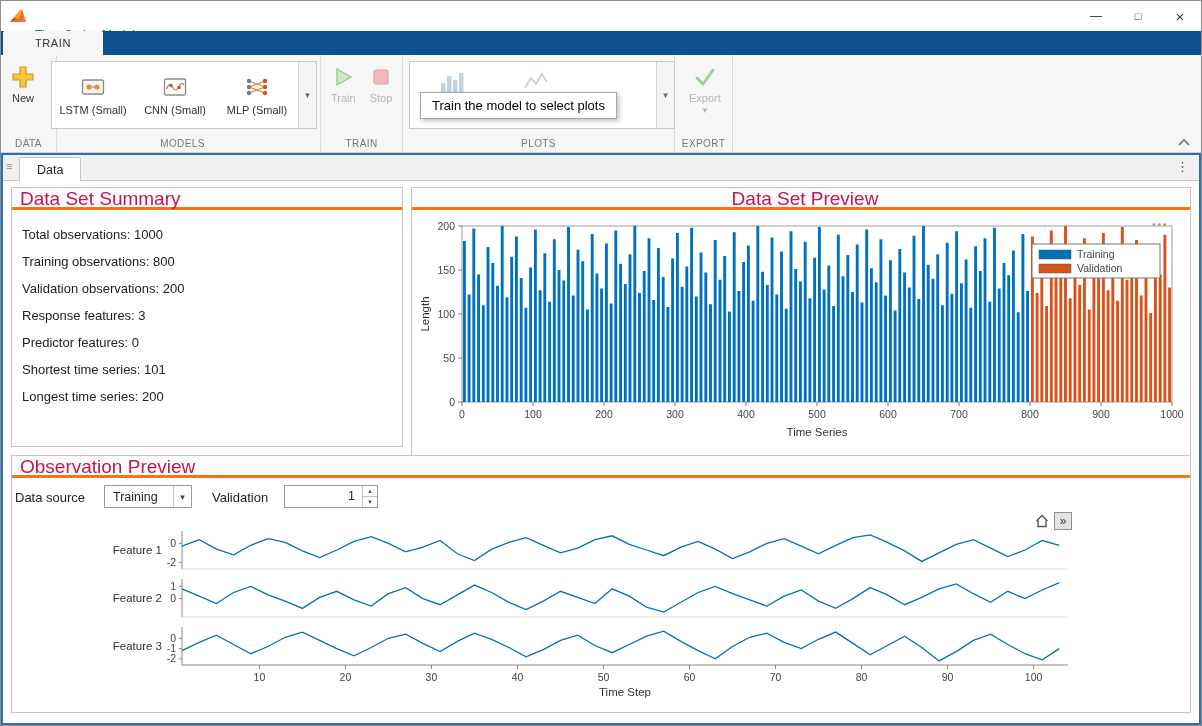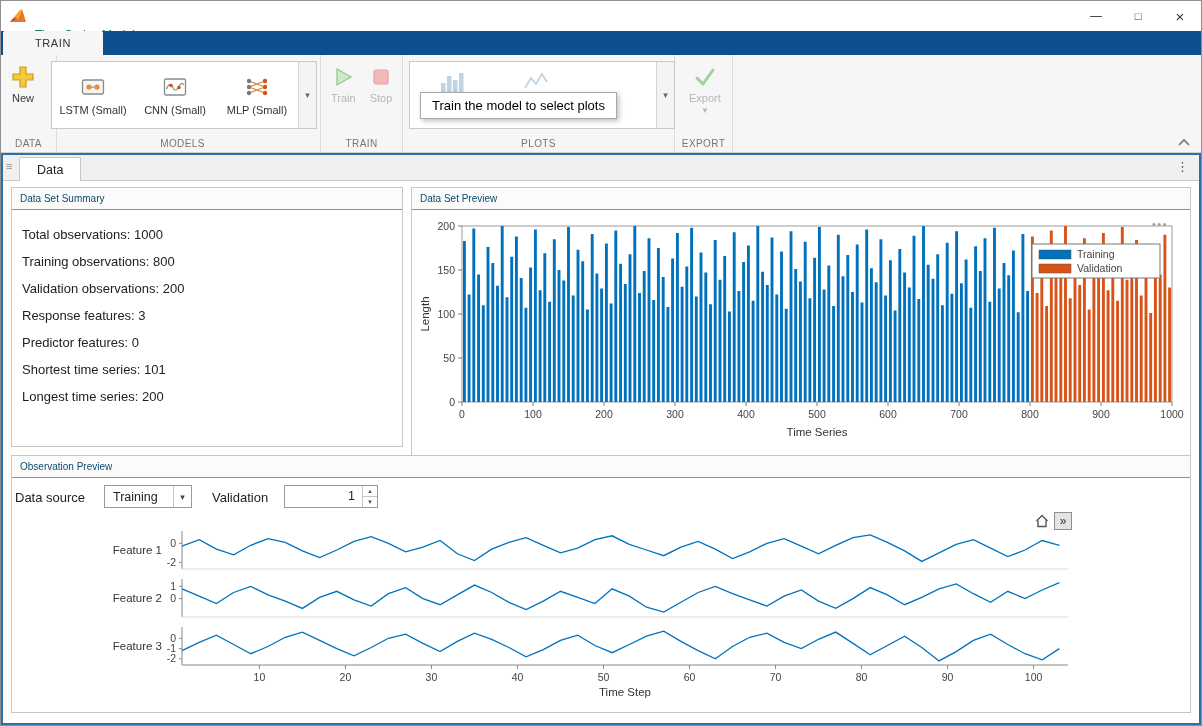--- a/index.html
+++ b/index.html
@@ -39,21 +39,21 @@
   .collapse-ribbon { position:absolute; right:10px; bottom:4px; width:14px; height:12px; }
 
   
   .docarea { position:absolute; top:152px; left:0; right:0; bottom:0; border:2px solid #2c6fad; background:#fff; }
   .doc-tabrow { position:absolute; top:0; left:0; right:0; height:26px; background:#f0f0f0; border-bottom:1px solid #c9c9c9; }
   .doc-grip { position:absolute; left:3px; top:5px; font-size:11px; color:#8a8a8a; }
   .doc-tab { position:absolute; left:16px; top:2px; height:24px; padding:0 17px; background:#fff; border:1px solid #c6c6c6; border-bottom:none; border-radius:2px 2px 0 0; display:flex; align-items:center; font-size:12.5px; color:#222; z-index:2; }
   .doc-menu { position:absolute; right:10px; top:4px; font-size:13px; color:#555; }
 
   .panel { position:absolute; border:1px solid #c6c6c6; background:#fff; }
-  .panel-header { height:22px; line-height:21px; padding-left:8px; font-size:10px; color:#0c4a6e; background:#fbfbfb; border-bottom:1px solid #f97316; }
+  .panel-header { height:22px; line-height:21px; padding-left:8px; font-size:19px; color:#be185d; background:#fbfbfb; border-bottom:3px solid #f97316; }
   .summary-list { padding:11px 10px; }
   .summary-item { font-size:13px; color:#222; line-height:27px; white-space:nowrap; }
 
   .chart-menu { position:absolute; top:30px; right:22px; color:#9a9a9a; font-size:11px; letter-spacing:1.5px; z-index:3; }
   .chart-box { position:absolute; }
   svg text { font-family:"Liberation Sans","DejaVu Sans",sans-serif; }
   .tick { font-size:10.5px; fill:#444; }
   .axlabel { font-size:11.5px; fill:#333; }
 
   
@@ -217,21 +217,21 @@
         <div class="summary-item">Total observations: 1000</div>
         <div class="summary-item">Training observations: 800</div>
         <div class="summary-item">Validation observations: 200</div>
         <div class="summary-item">Response features: 3</div>
         <div class="summary-item">Predictor features: 0</div>
         <div class="summary-item">Shortest time series: 101</div>
         <div class="summary-item">Longest time series: 200</div>
       </div>
     </div>
 
-    <div class="panel" style="left:408px;top:32px;width:780px;height:324px;">
+    <div class="panel" style="left:408px;top:32px;width:780px;height:324px;text-align:center;">
       <div class="panel-header">Data Set Preview</div>
       <div class="chart-menu">•••</div>
       <div id="dataset-chart" class="chart-box" style="left:4px;top:26px;width:770px;height:228px;"><svg viewBox="0 0 770 228" width="770" height="228">
             <rect x="46" y="12" width="710" height="176" fill="#ffffff" stroke="#9c9c9c" stroke-width="1"></rect>
             <path d="M48.4 188 V27.0M53.1 188 V80.6M57.8 188 V14.6M62.6 188 V60.4M67.3 188 V91.2M72.0 188 V33.1M76.8 188 V49.0M81.5 188 V71.8M86.2 188 V12.0M91.0 188 V83.3M95.7 188 V42.8M100.4 188 V22.6M105.2 188 V63.9M109.9 188 V93.8M114.6 188 V53.4M119.4 188 V15.5M124.1 188 V76.2M128.8 188 V39.3M133.6 188 V87.7M138.3 188 V25.2M143.0 188 V56.0M147.8 188 V66.6M152.5 188 V12.9M157.2 188 V81.5M162.0 188 V35.8M166.7 188 V47.2M171.4 188 V95.6M176.2 188 V19.9M180.9 188 V59.5M185.6 188 V74.5M190.4 188 V29.6M195.1 188 V89.4M199.8 188 V16.4M204.6 188 V49.8M209.3 188 V70.1M214.0 188 V40.2M218.8 188 V12.0M223.5 188 V78.9M228.2 188 V56.9M233.0 188 V24.3M237.7 188 V85.9M242.4 188 V34.0M247.2 188 V63.0M251.9 188 V93.0M256.6 188 V44.6M261.4 188 V19.0M266.1 188 V72.7M270.8 188 V52.5M275.6 188 V13.8M280.3 188 V82.4M285.0 188 V38.4M289.8 188 V58.6M294.5 188 V90.3M299.2 188 V26.1M304.0 188 V65.7M308.7 188 V41.9M313.4 188 V97.4M318.2 188 V18.2M322.9 188 V77.1M327.6 188 V48.1M332.4 188 V31.4M337.1 188 V86.8M341.8 188 V12.0M346.6 188 V57.8M351.3 188 V71.0M356.0 188 V23.4M360.8 188 V80.6M365.5 188 V37.5M370.2 188 V94.7M375.0 188 V17.3M379.7 188 V55.1M384.4 188 V67.4M389.2 188 V27.8M393.9 188 V84.2M398.6 188 V43.7M403.4 188 V12.9M408.1 188 V75.4M412.8 188 V51.6M417.6 188 V92.1M422.3 188 V20.8M427.0 188 V62.2M431.8 188 V41.0M436.5 188 V78.0M441.2 188 V30.5M446.0 188 V88.6M450.7 188 V15.5M455.4 188 V54.2M460.2 188 V68.3M464.9 188 V25.2M469.6 188 V81.5M474.4 188 V46.3M479.1 188 V96.5M483.8 188 V34.9M488.6 188 V58.6M493.3 188 V73.6M498.0 188 V21.7M502.8 188 V85.0M507.5 188 V12.0M512.2 188 V50.7M517.0 188 V64.8M521.7 188 V40.2M526.4 188 V91.2M531.2 188 V28.7M535.9 188 V79.8M540.6 188 V17.3M545.4 188 V69.2M550.1 188 V45.4M554.8 188 V93.8M559.6 188 V32.2M564.3 188 V56.9M569.0 188 V24.3M573.8 188 V87.7M578.5 188 V13.8M583.2 188 V74.5M588.0 188 V49.0M592.7 188 V61.3M597.4 188 V36.6M602.2 188 V98.2M606.9 188 V19.9M611.6 188 V77.1" stroke="#0072BD" stroke-width="2.9" fill="none"></path>
             <path d="M616.4 188 V22.6M621.1 188 V78.9M625.8 188 V39.3M630.6 188 V92.1M635.3 188 V16.4M640.0 188 V63.0M644.8 188 V49.8M649.5 188 V12.0M654.2 188 V84.2M659.0 188 V33.1M663.7 188 V71.0M668.4 188 V24.3M673.2 188 V95.6M677.9 188 V44.6M682.6 188 V57.8M687.4 188 V19.0M692.1 188 V76.2M696.8 188 V37.5M701.6 188 V86.8M706.3 188 V12.9M711.0 188 V65.7M715.8 188 V52.5M720.5 188 V26.1M725.2 188 V81.5M730.0 188 V41.9M734.7 188 V99.1M739.4 188 V31.4M744.2 188 V60.4M748.9 188 V20.8M753.6 188 V73.6" stroke="#D95319" stroke-width="2.9" fill="none"></path>
             <line x1="46" y1="188" x2="46" y2="192" stroke="#7c7c7c"></line>
             <text x="46" y="204" text-anchor="middle" class="tick">0</text>
             <line x1="117" y1="188" x2="117" y2="192" stroke="#7c7c7c"></line>
             <text x="117" y="204" text-anchor="middle" class="tick">100</text>

